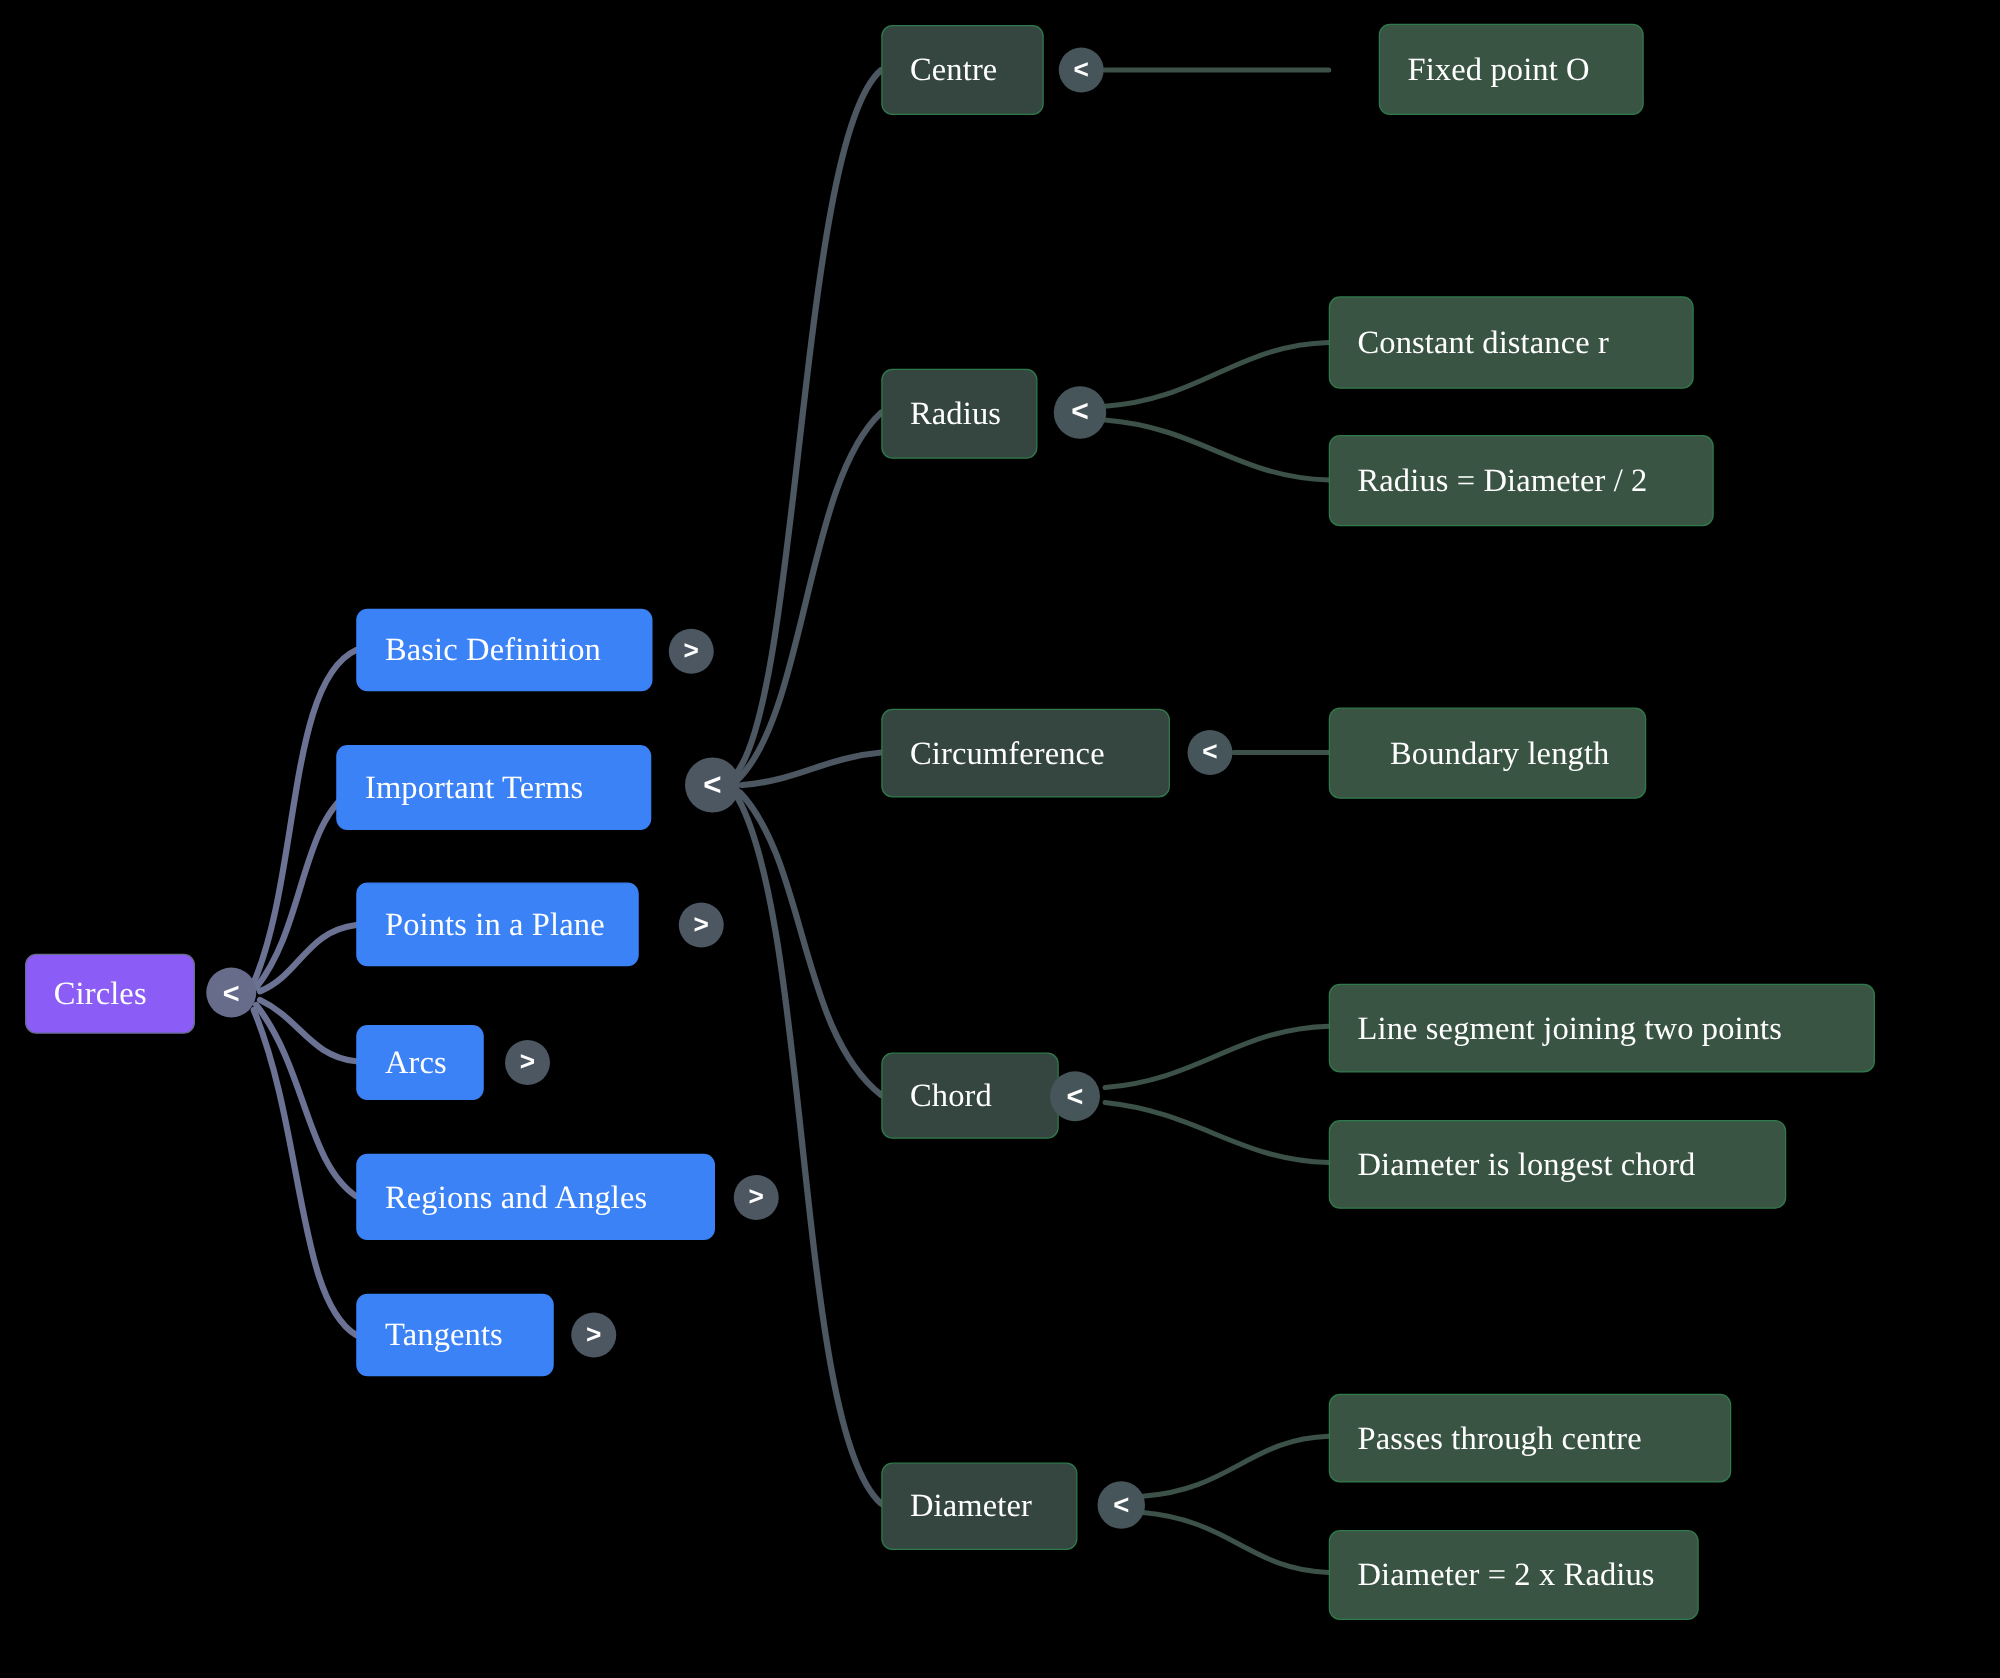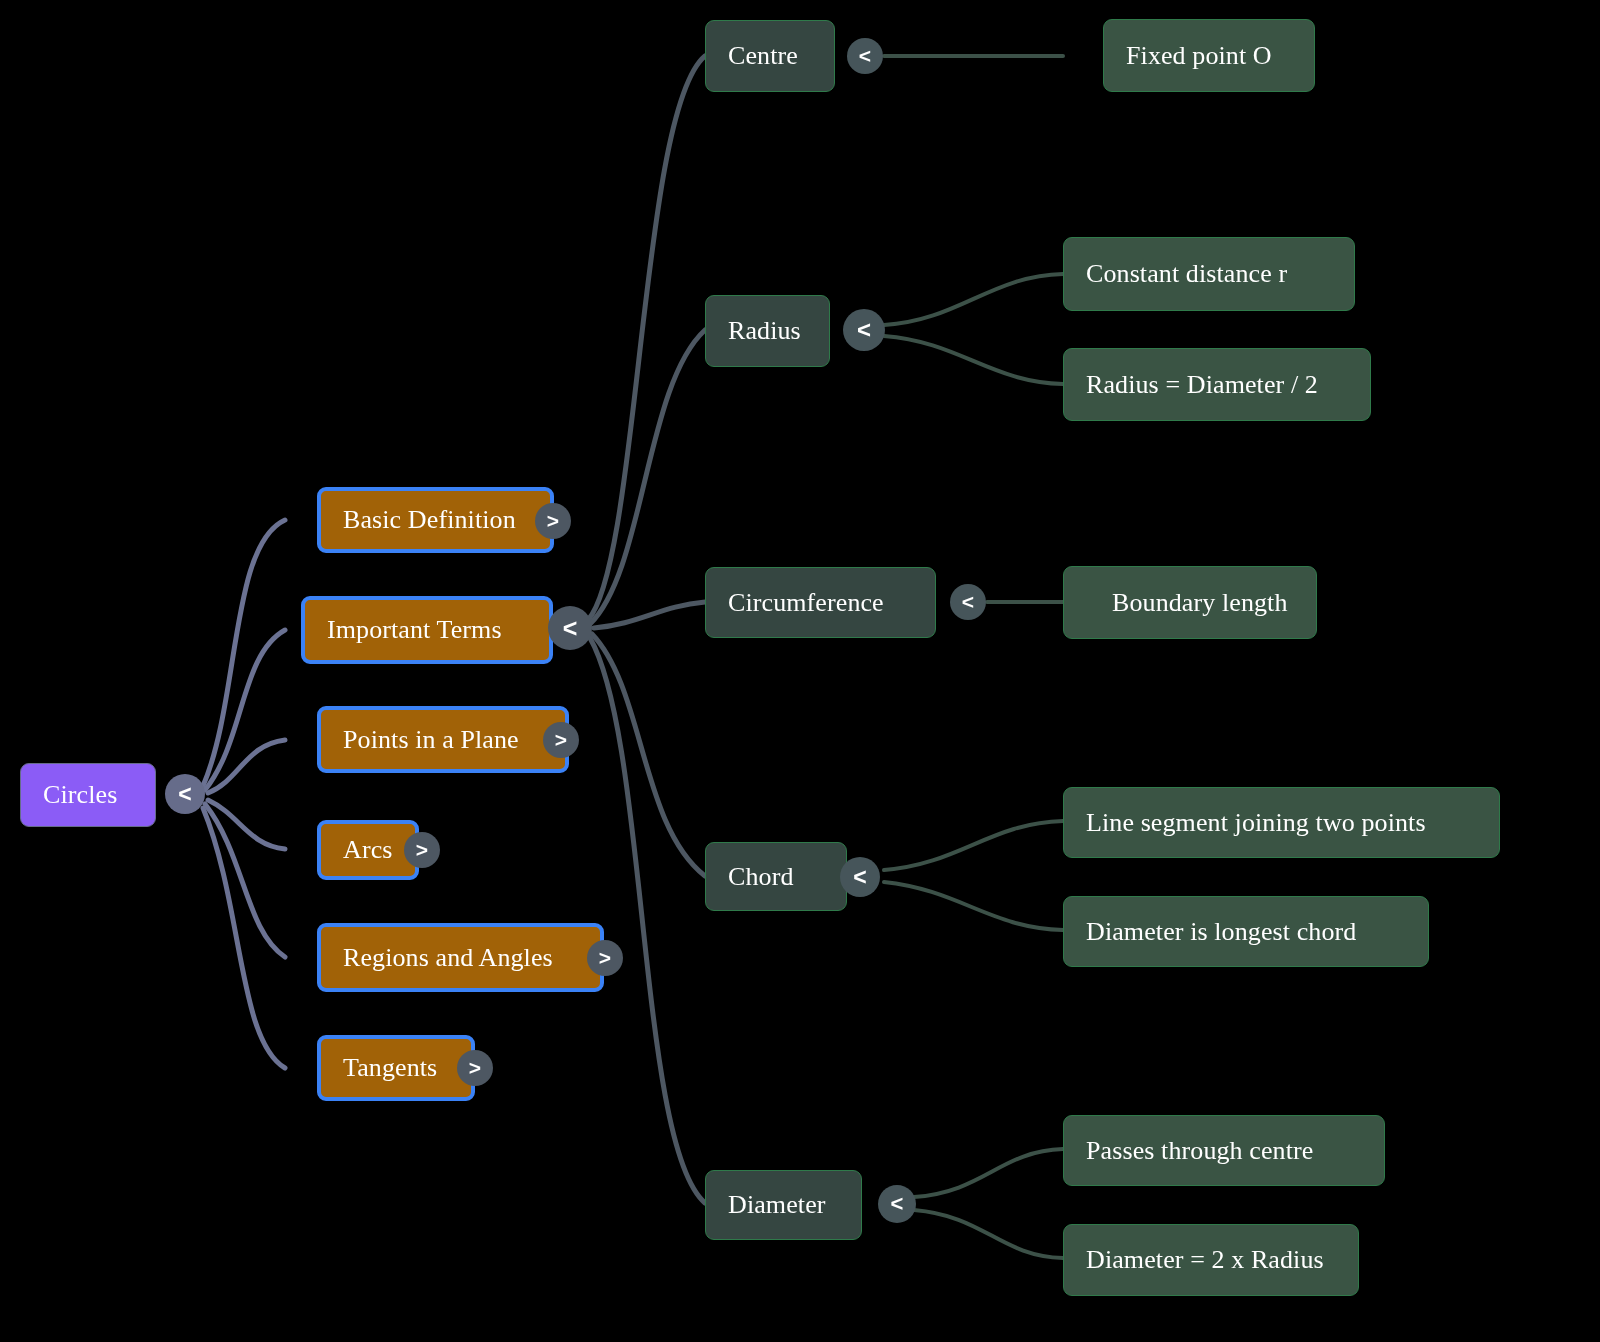--- a/index.html
+++ b/index.html
@@ -35,23 +35,22 @@
     line-height: 1;
     padding: 0 22px;
     white-space: nowrap;
     letter-spacing: 0.1px;
   }
   .node.root {
     background: #8b5cf6;
     border: 1px solid #666c8a;
   }
   .node.lvl2 {
-    background: #a16207;
-    border: 4px solid #3b82f6;
-    margin-left: 32px;
+    background: #3b82f6;
+    border: 1px solid #3b82f6;
   }
   .node.lvl3 {
     background: #354641;
     border: 1px solid #2f7a4a;
   }
   .node.lvl4 {
     background: #3a5444;
     border: 1px solid #2f7a4a;
   }
   .toggle {
@@ -123,21 +122,21 @@
     <span>&gt;</span>
   </div>
 
   <div class="node lvl2" style="left:269px; top:596px; width:252px; height:68px;">
     <span>Important Terms</span>
   </div>
   <div class="toggle slate" style="left:548px; top:606px; width:44px; height:44px; font-size:25px;">
     <span>&lt;</span>
   </div>
 
-  <div class="node lvl2" style="left:285px; top:706px; width:252px; height:67px;">
+  <div class="node lvl2" style="left:285px; top:706px; width:226px; height:67px;">
     <span>Points in a Plane</span>
   </div>
   <div class="toggle slate" style="left:543px; top:722px; width:36px; height:36px; font-size:21px;">
     <span>&gt;</span>
   </div>
 
   <div class="node lvl2" style="left:285px; top:820px; width:102px; height:60px;">
     <span>Arcs</span>
   </div>
   <div class="toggle slate" style="left:404px; top:832px; width:36px; height:36px; font-size:21px;">

